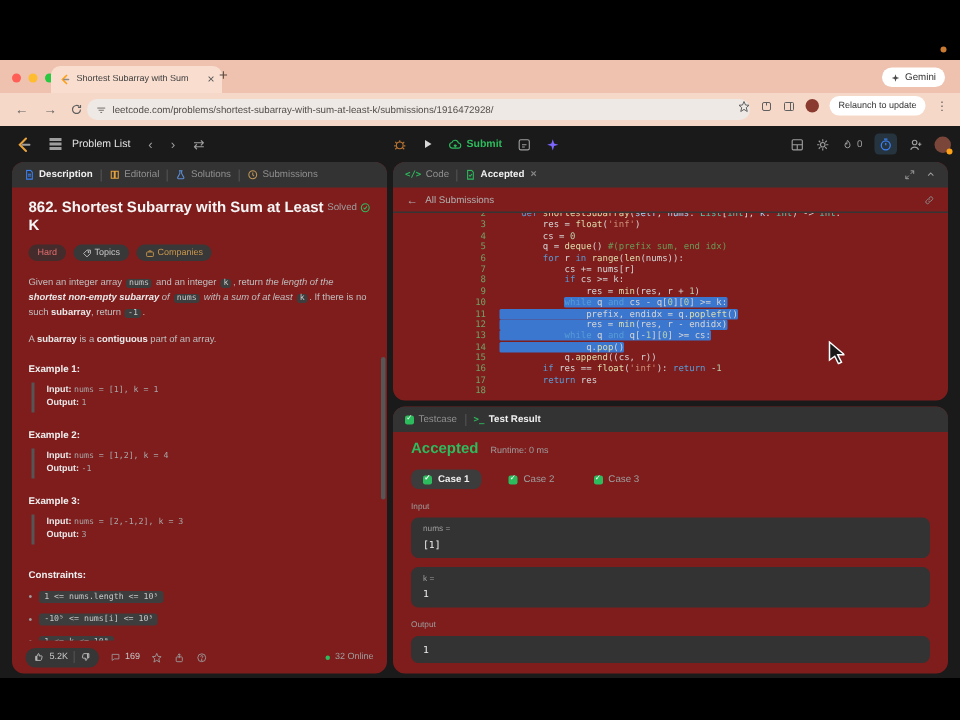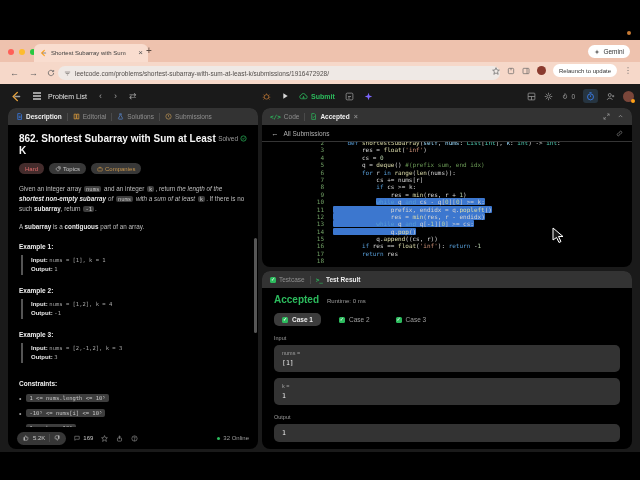--- a/index.html
+++ b/index.html
@@ -40,21 +40,21 @@
   .nav-label{font-size:7px;color:#e3e3e3;margin-left:7px}
   .nav-chev{font-size:9px;color:#9e9e9e;margin-left:12px}
   .nav-mid{position:absolute;left:262px;top:0;height:24px;display:flex;align-items:center;gap:10px}
   .submit-lbl{font-size:7px;color:#2cbb5d;font-weight:bold;margin-left:3px}
   .nav-right{position:absolute;right:6px;top:0;height:24px;display:flex;align-items:center;gap:8px}
   .streak-num{font-size:6.5px;color:#9e9e9e;margin-left:2px}
   .timer-pill{height:14px;background:#263440;border-radius:3px;display:flex;align-items:center;padding:0 3px}
   .avatar-lc{position:relative;width:11px;height:11px;border-radius:50%;background:#7a463a}
   .avatar-dot{position:absolute;right:-1px;bottom:-1px;width:4px;height:4px;border-radius:50%;background:#ffa116}
 
-  section{position:absolute;background:#000000;border-radius:8px;overflow:hidden}
+  section{position:absolute;background:#7f1d1d;border-radius:8px;overflow:hidden}
   .phead{height:17px;background:#333;display:flex;align-items:center;padding:0 8px;gap:5px}
   .ptab{display:flex;align-items:center;gap:3px;font-size:6.5px;color:#8f8f8f}
   .ptab.active{color:#f0f0f0;font-weight:bold}
   .vdiv{width:1px;height:8px;background:#4a4a4a}
 
   
   #desc-panel{left:8px;top:24px;width:250px;height:341px}
   .desc-body{position:absolute;left:0;top:17px;right:0;bottom:22px;padding:6px 11px 0;overflow:hidden}
   .ptitle-row{display:flex;align-items:flex-start;margin-top:2px}
   .ptitle{font-size:10px;font-weight:bold;color:#f5f5f5;flex:1;line-height:1.15}

